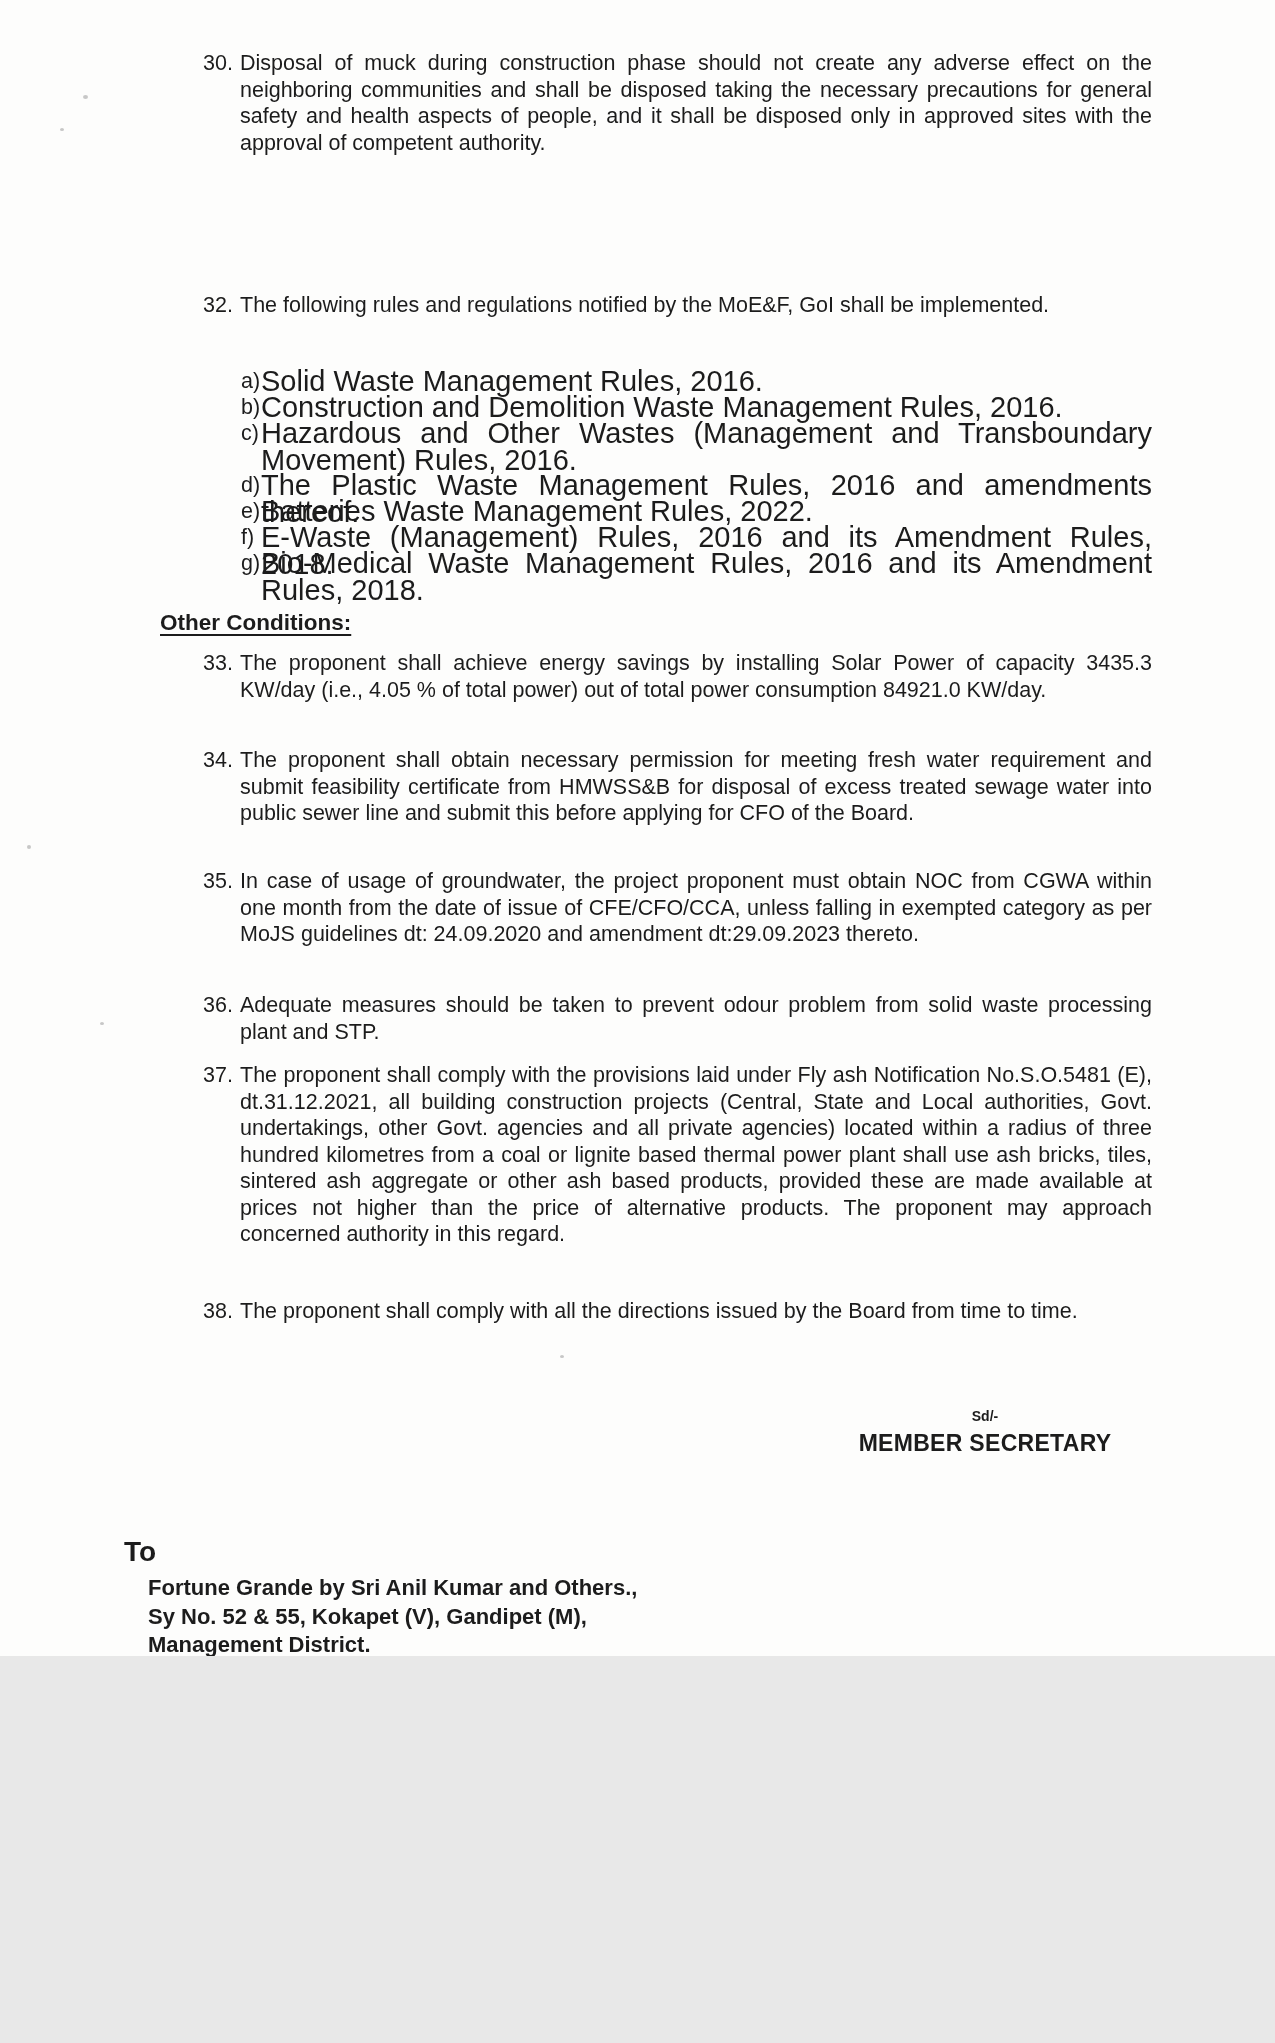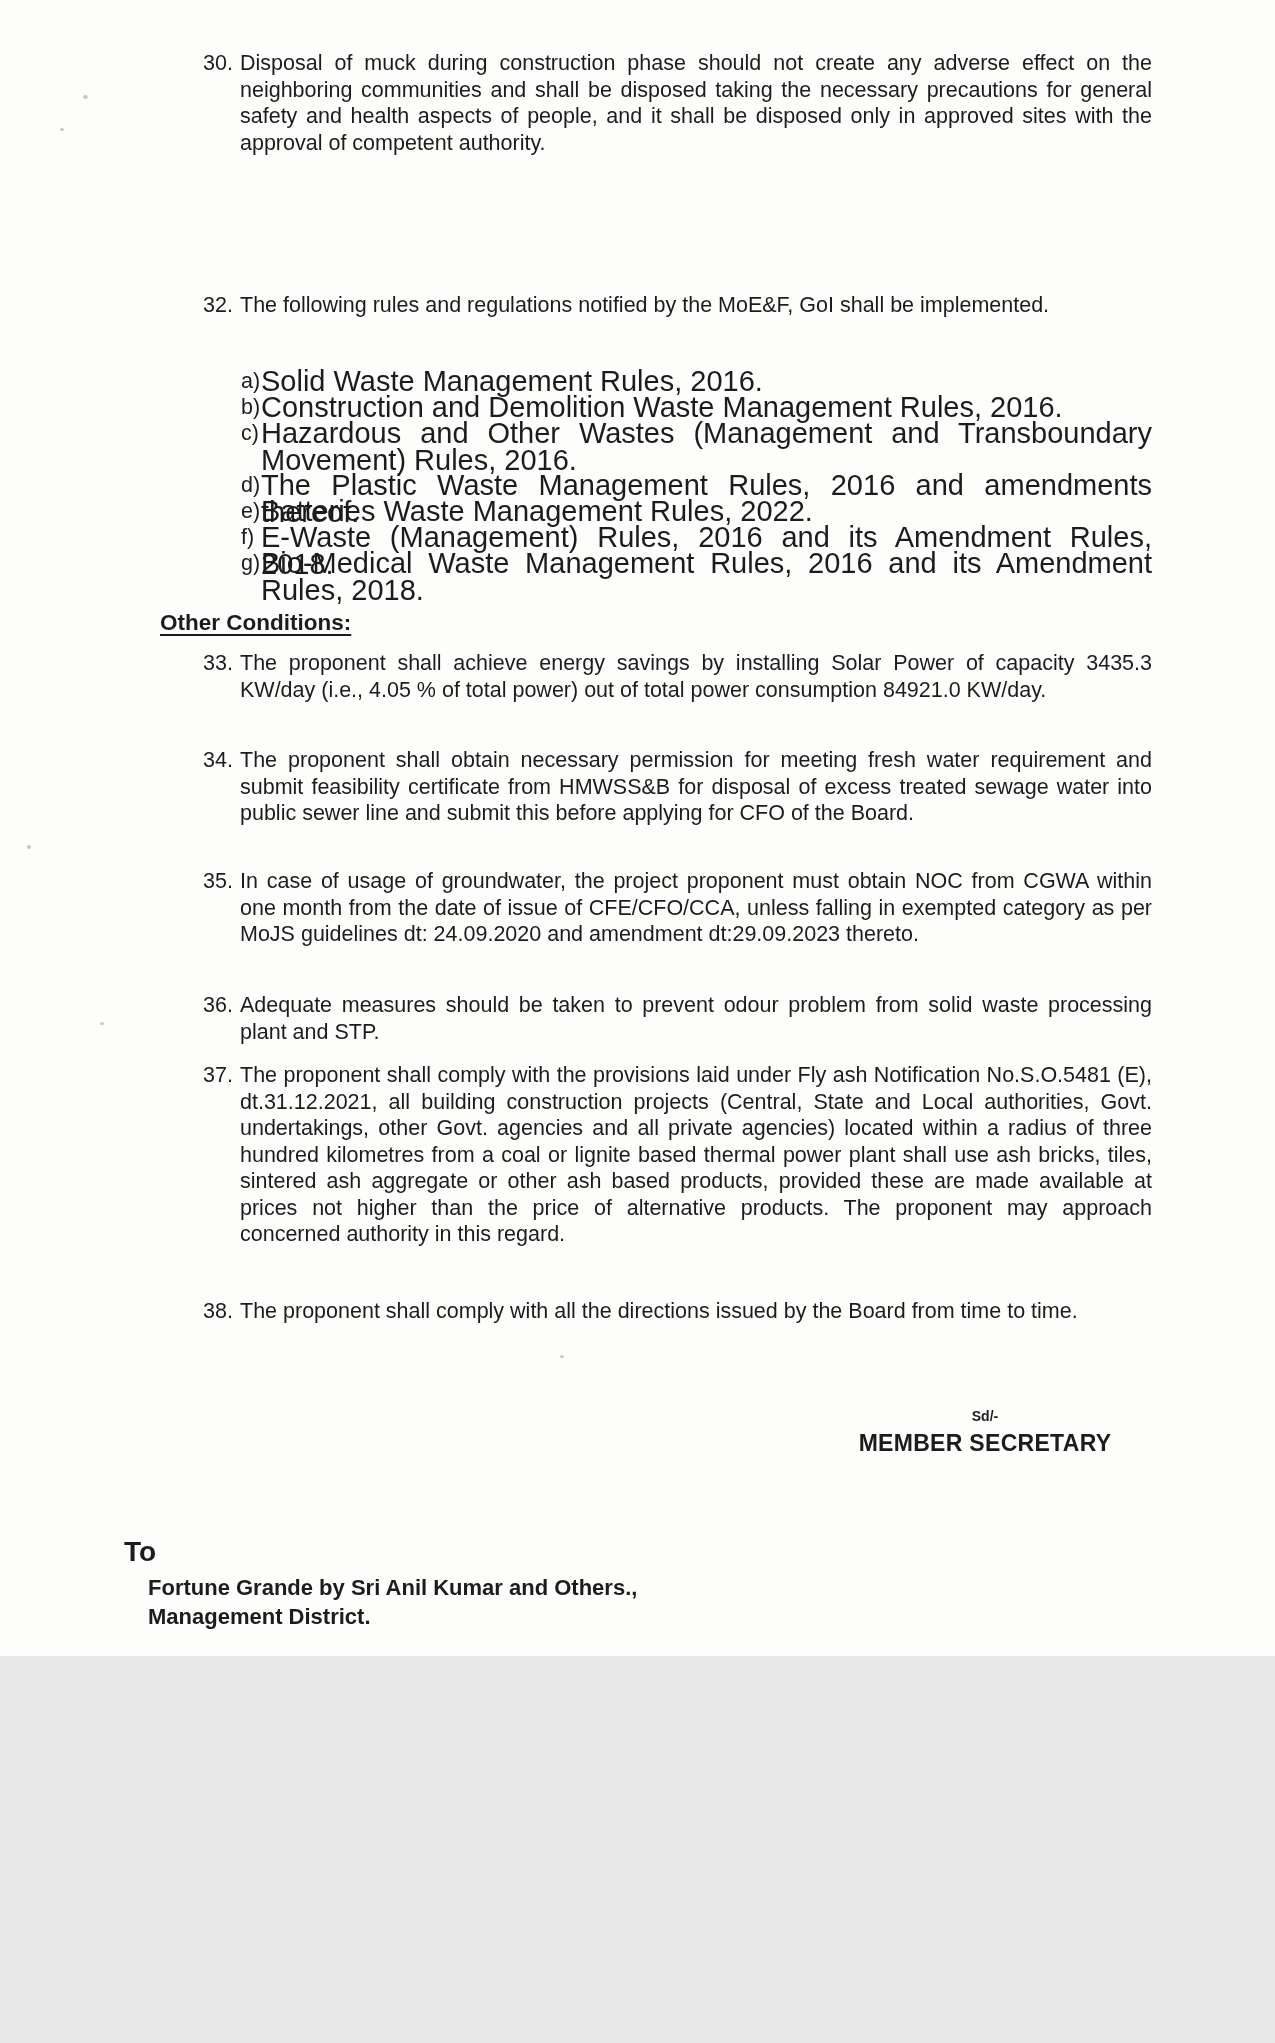--- a/index.html
+++ b/index.html
@@ -120,20 +120,21 @@
   </div>
 
   <div class="sig-block">
     <div class="sd">Sd/-</div>
     <div class="member">MEMBER SECRETARY</div>
   </div>
 
   <div class="to-label">To</div>
   <div class="addressee">
     <div>Fortune Grande by Sri Anil Kumar and Others.,</div>
+    <div>Sy No. 52 &amp; 55, Kokapet (V), Gandipet (M),</div>
     <div>Management District.</div>
   </div>
 
   <div class="endorsement">// T.C.F.B.O.//</div>
 
   <svg class="sig-svg" viewBox="0 0 250 212">
     <g fill="none" stroke="#2565c7" stroke-width="3.6" stroke-linecap="round">
       <path d="M118 18 C 72 8, 38 52, 33 105 C 29 152, 52 194, 95 198 C 128 201, 148 180, 146 150 C 144 120, 138 80, 132 44"></path>
       <path d="M120 22 C 128 48, 116 78, 126 104"></path>
       <path d="M131 26 C 123 55, 133 82, 123 110"></path>

